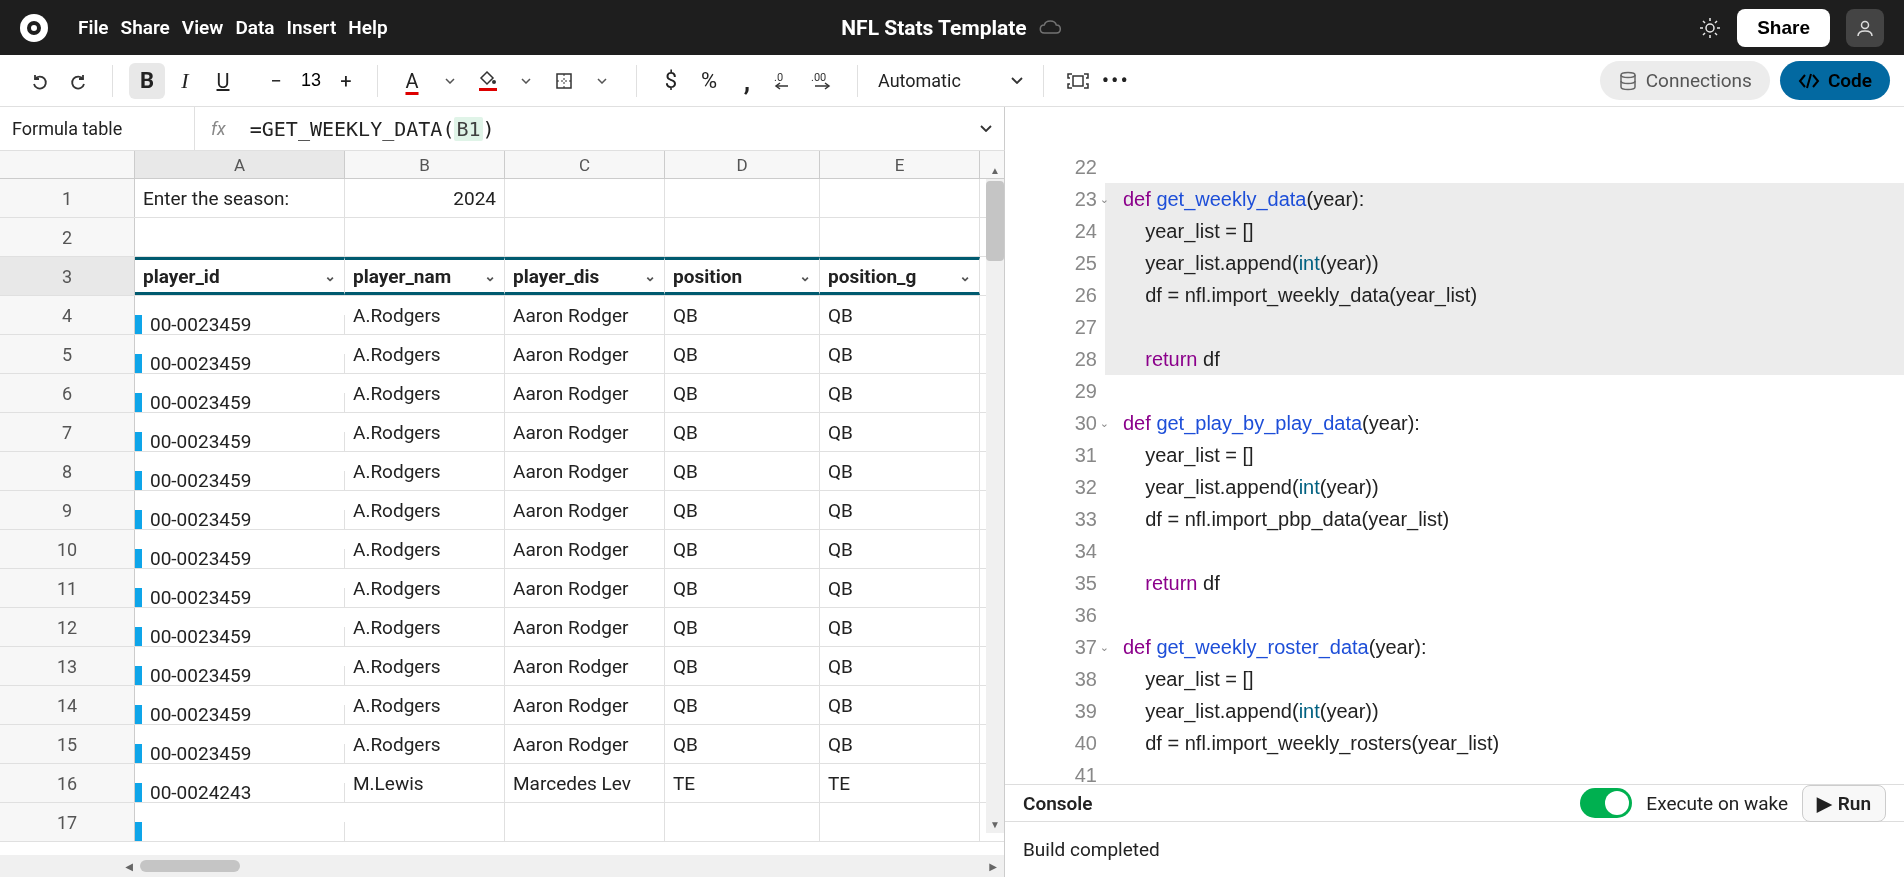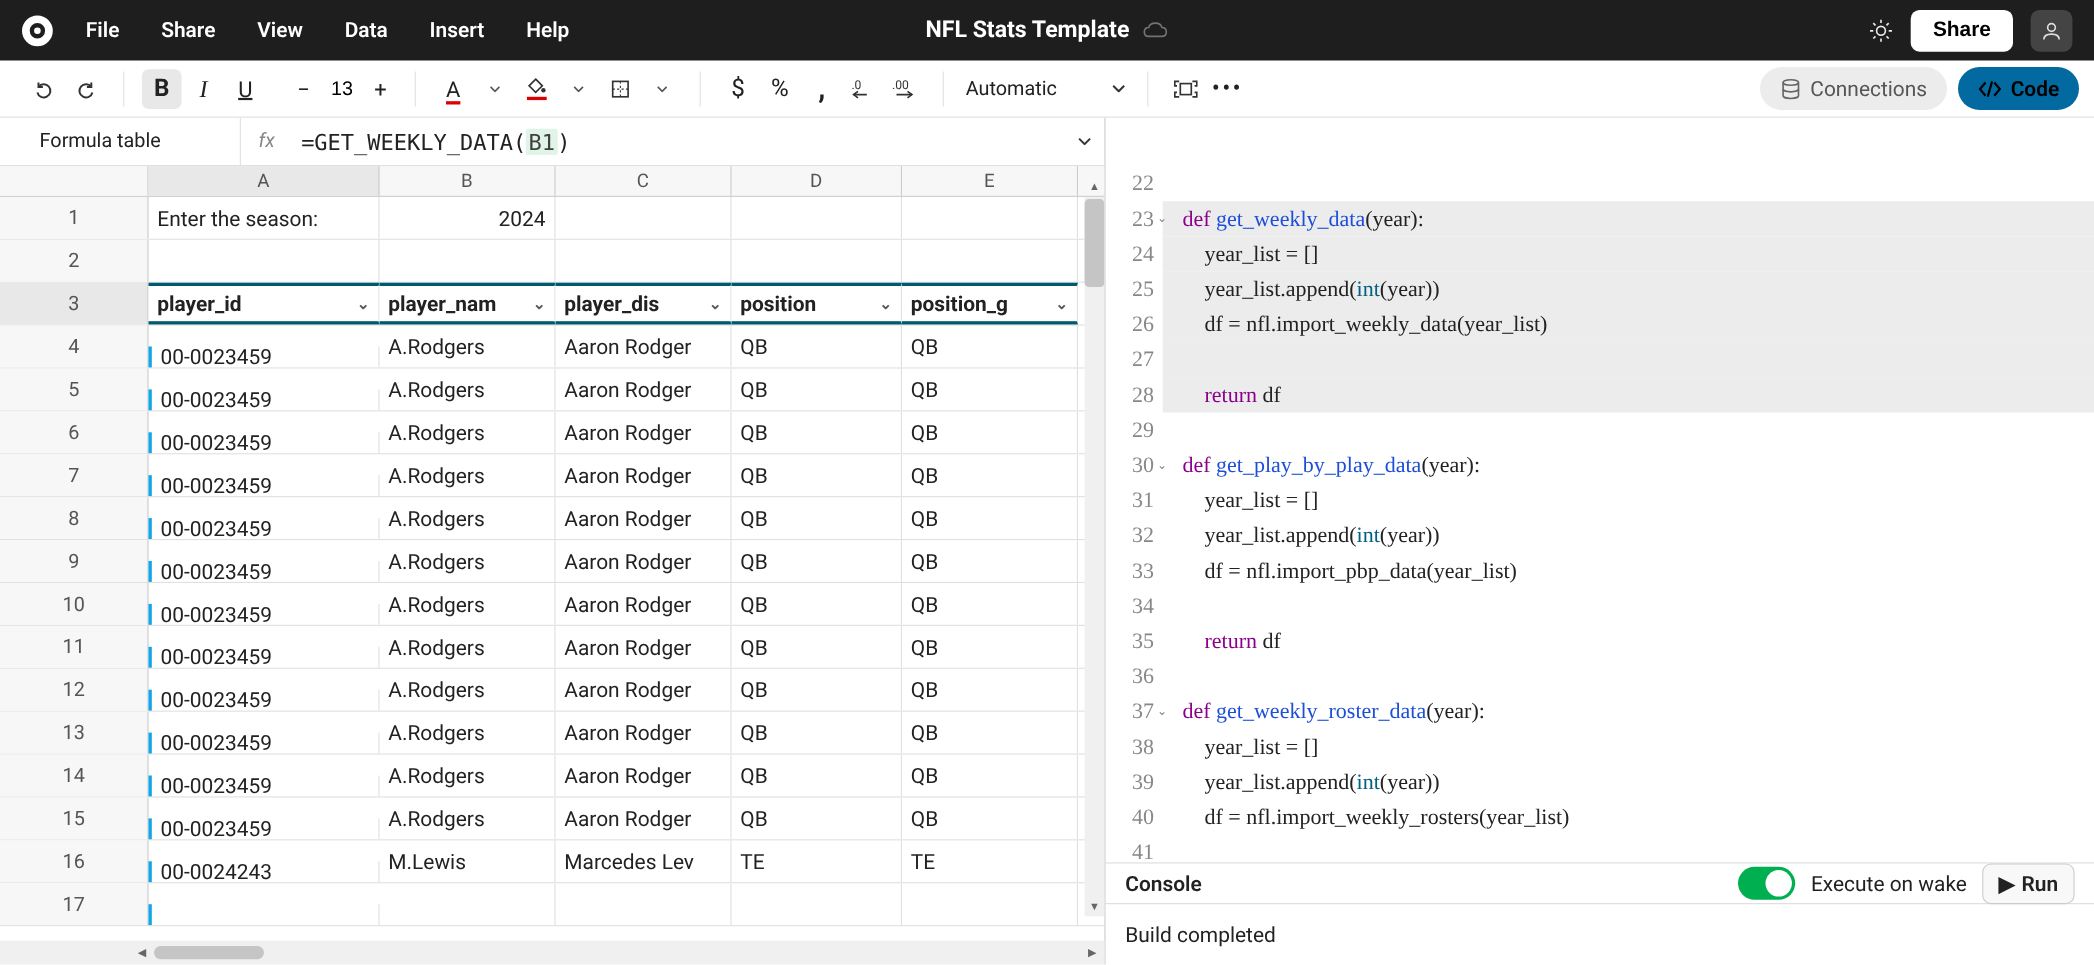--- a/index.html
+++ b/index.html
@@ -2,21 +2,21 @@
 <html><head>
 <meta charset="utf-8">
 <style>
 * { margin: 0; padding: 0; box-sizing: border-box; }
 body { font-family: -apple-system, BlinkMacSystemFont, "Segoe UI", Roboto, sans-serif; font-size: 14px; color: #222; overflow: hidden; width: 1904px; height: 877px; }
 
 
 .menubar { display: flex; align-items: center; height: 55px; background: #1e1e1e; color: #fff; padding: 0 20px; gap: 30px; }
 .logo { width: 28px; height: 28px; border-radius: 50%; background: #fff; display: flex; align-items: center; justify-content: center; position: relative; }
 .logo-inner { width: 14px; height: 14px; border-radius: 50%; border: 4px solid #1e1e1e; background: #fff; }
-.menu-items { display: flex; gap: 38px; }
+.menu-items { display: flex; gap: 12px; }
 .menu-item { font-size: 19px; font-weight: 600; cursor: pointer; }
 .doc-title { position: absolute; left: 50%; transform: translateX(-50%); font-size: 21px; font-weight: 700; display: flex; align-items: center; gap: 12px; }
 .cloud-icon { opacity: 0.6; }
 .menubar-right { margin-left: auto; display: flex; align-items: center; gap: 16px; }
 .light-icon { opacity: 0.9; cursor: pointer; }
 .share-btn { background: #fff; color: #000; font-weight: 700; font-size: 19px; padding: 8px 20px; border-radius: 8px; border: none; cursor: pointer; }
 .user-btn { width: 38px; height: 38px; border-radius: 8px; background: #444; display: flex; align-items: center; justify-content: center; cursor: pointer; }
 
 
 .toolbar { display: flex; align-items: center; height: 52px; border-bottom: 1px solid #e0e0e0; padding: 0 14px; gap: 4px; }
@@ -27,21 +27,21 @@
 .font-size-box { display: flex; align-items: center; border-radius: 6px; }
 .font-size-input { width: 36px; text-align: center; border: none; font-size: 18px; outline: none; }
 .font-size-btn { width: 30px; height: 30px; font-size: 20px; cursor: pointer; display: flex; align-items: center; justify-content: center; }
 .tb-dropdown { display: flex; align-items: center; gap: 6px; }
 .format-select { display: flex; align-items: center; gap: 50px; padding: 6px 12px; cursor: pointer; font-size: 18px; }
 .toolbar-right { margin-left: auto; display: flex; gap: 10px; justify-content: flex-end; }
 .pill-btn { display: flex; align-items: center; gap: 8px; padding: 8px 18px; border-radius: 20px; background: #ececec; cursor: pointer; font-size: 19px; color: #555; }
 .pill-btn.active { background: #0369a1; color: #000; font-weight: 600; }
 
 
-.formula-bar { display: flex; align-items: center; height: 44px; border-bottom: 1px solid #e0e0e0; padding-left: 24px; }
+.formula-bar { display: flex; align-items: center; height: 44px; border-bottom: 1px solid #e0e0e0; }
 .cell-ref { width: 195px; padding: 0 12px; font-size: 18px; border-right: 1px solid #e0e0e0; height: 100%; display: flex; align-items: center; }
 .fx-label { padding: 0 16px; color: #888; font-style: italic; font-size: 18px; }
 .formula-input { flex: 1; font-size: 20px; font-family: ui-monospace, monospace; padding: 0 8px; }
 .formula-ref { color: #404040; background: #e0f4e8; padding: 0 2px; border-radius: 2px; }
 .formula-caret { position: absolute; right: 12px; }
 
 
 .main-split { display: flex; height: calc(877px - 55px - 52px - 44px); }
 .sheet-panel { width: 1005px; position: relative; border-right: 1px solid #ccc; display: flex; flex-direction: column; }
 .code-panel { flex: 1; display: flex; flex-direction: column; }
@@ -61,24 +61,24 @@
 .table-header-row .cell { font-weight: 700; background: #fff; border-top: 3px solid #005a6f; border-bottom: 3px solid #005a6f; justify-content: space-between; }
 .table-header-row .cell:first-of-type { border-left: 3px solid #005a6f; }
 .col-header.active { background: #e8e8e8; }
 .filter-chevron { color: #555; font-size: 14px; }
 .vscroll-gutter { position: absolute; right: 0; top: 28px; width: 18px; bottom: 22px; background: #f0f0f0; }
 .vscroll-thumb { width: 100%; height: 80px; background: #c5c5c5; border-radius: 4px; margin-top: 2px; }
 .vscroll-arrow { position: absolute; left: 0; width: 18px; height: 18px; display: flex; align-items: center; justify-content: center; color: #666; font-size: 10px; }
 .hscroll-bar { height: 22px; background: #f0f0f0; display: flex; align-items: center; position: relative; }
 .hscroll-thumb { height: 12px; width: 100px; background: #c5c5c5; border-radius: 6px; margin-left: 140px; }
 .hscroll-arrow { position: absolute; width: 18px; height: 18px; display: flex; align-items: center; justify-content: center; color: #666; font-size: 10px; }
-.table-left-border { border-left: 3px solid #0ea5e9; margin-top: 19px; }
-
-
-.code-editor { flex: 1; display: flex; overflow: hidden; font-family: Liberation Serif, serif; font-size: 20px; line-height: 32px; }
+.table-left-border { border-left: 7px solid #0ea5e9; margin-top: 19px; }
+
+
+.code-editor { flex: 1; display: flex; overflow: hidden; font-family: Liberation Sans, sans-serif; font-size: 20px; line-height: 32px; margin-left: 48px; }
 .gutter { width: 52px; text-align: right; padding-right: 8px; color: #888; background: #fff; user-select: none; }
 .gutter-line { position: relative; }
 .fold-marker { position: absolute; right: -12px; font-size: 11px; color: #888; }
 .code-lines { flex: 1; white-space: pre; }
 .code-line { padding-left: 18px; }
 .code-line.hl { background: #ececec; }
 .tok-kw { color: #8b008b; }
 .tok-fn { color: #1d4ed8; }
 .tok-builtin { color: #006080; }
 

